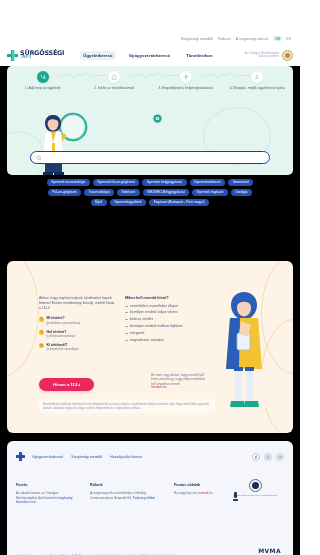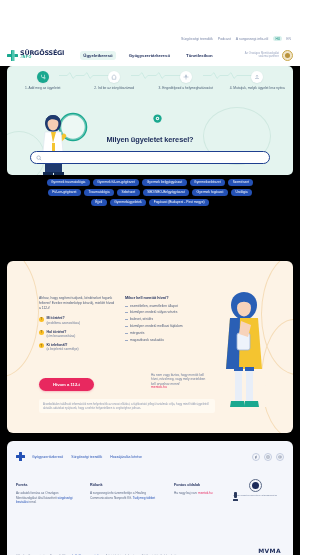--- a/index.html
+++ b/index.html
@@ -340,21 +340,20 @@
       <path d="M12 69 L22 69 L22 72 L12 72z" fill="#132a50"></path>
       <path d="M23 69 L33 69 L33 72 L23 72z" fill="#132a50"></path>
     </svg>
 
     <svg style="position:absolute;left:146px;top:13px;width:9px;height:9px;" viewBox="0 0 24 24">
       <circle cx="12" cy="12" r="11" fill="#1aa88f"></circle>
       <circle cx="12" cy="12" r="4.5" fill="#ffffff"></circle>
       <circle cx="12" cy="12" r="2" fill="#1aa88f"></circle>
     </svg>
 
-    <h1>Milyen ügyeletet keresel?</h1>
 
     <div class="searchwrap">
       <svg viewBox="0 0 24 24" fill="none" stroke="#8fa0b8" stroke-width="2.4">
         <circle cx="10.5" cy="10.5" r="7"></circle>
           <path d="M16 16l5 5"></path>
       </svg>
       <input type="text" placeholder="" style="">
     </div>
   </div>
 

